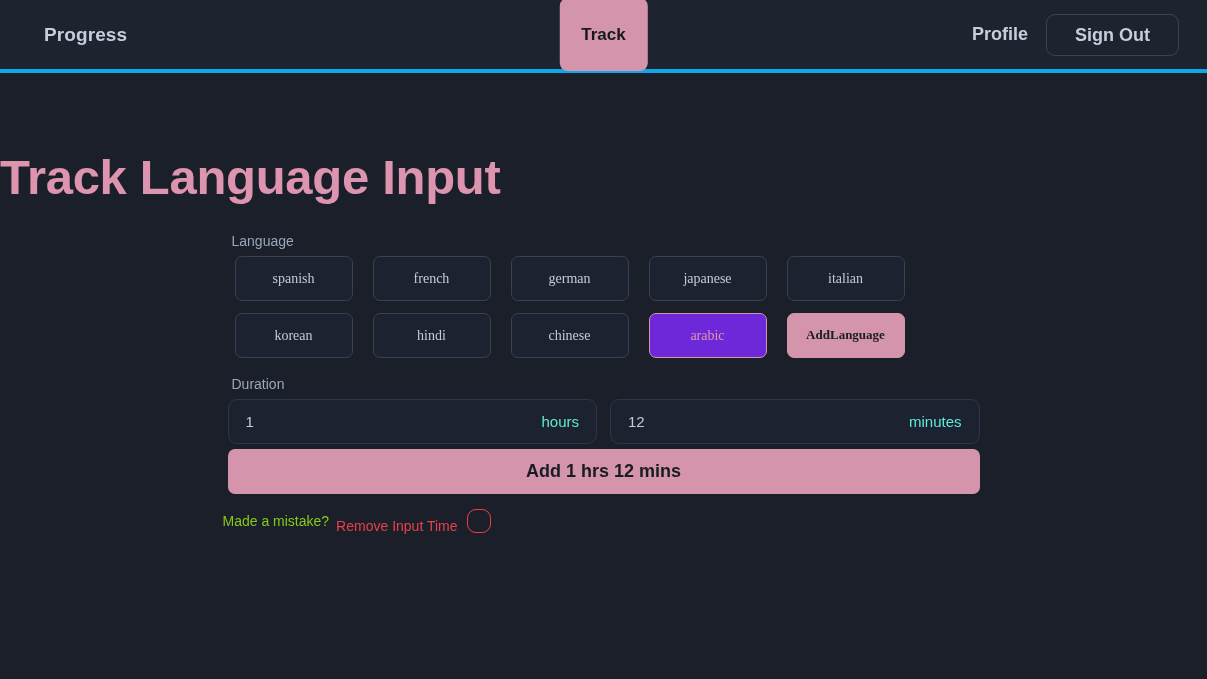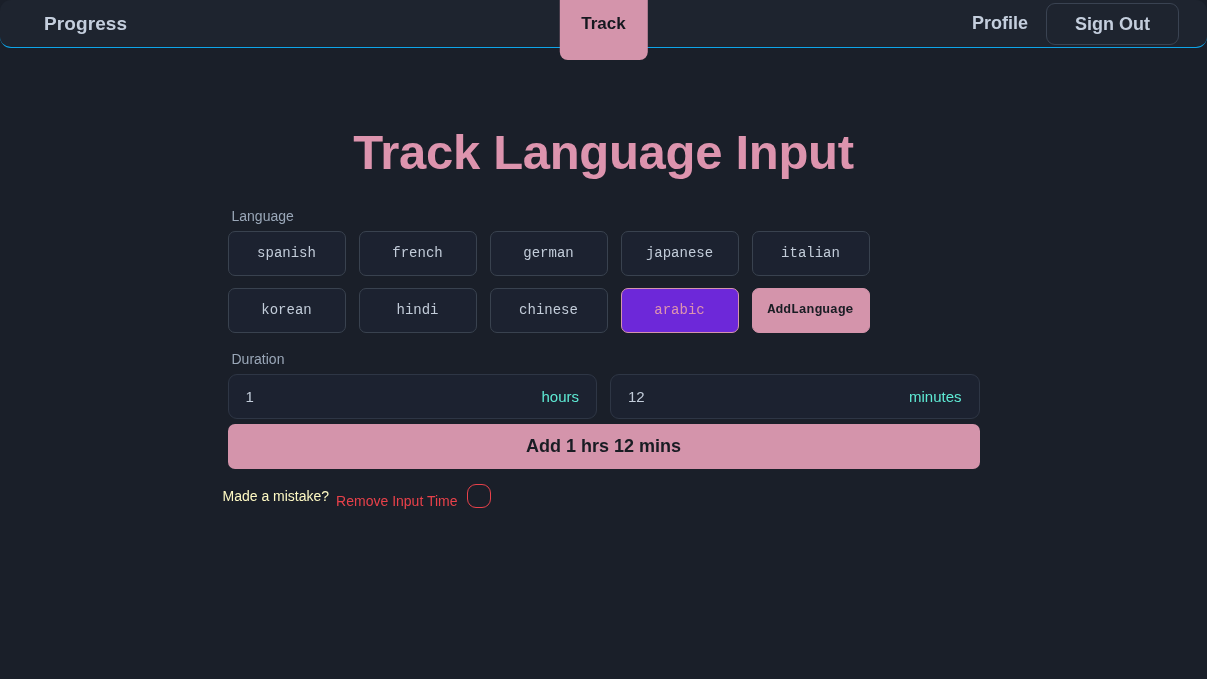--- a/index.html
+++ b/index.html
@@ -13,26 +13,25 @@
   body {
     background: #1a1f29;
     font-family: "Liberation Sans", sans-serif;
     color: #c9d1de;
     -webkit-font-smoothing: antialiased;
   }
 
   
   .navbar {
     position: relative;
-    height: 48px;
+    height: 73px;
     background: #1e242f;
-    border-bottom: 1px solid #0ea5e9;
-    display: flex;
-    align-items: center;
-    border-radius: 11px;
+    border-bottom: 4px solid #0ea5e9;
+    display: flex;
+    align-items: center;
   }
 
   .nav-brand {
     position: absolute;
     left: 44px;
     font-size: 19px;
     font-weight: 700;
     color: #c4cedd;
     letter-spacing: 0.1px;
   }
@@ -85,21 +84,21 @@
     line-height: 1;
   }
 
   
   .main {
     position: relative;
     height: 612px;
   }
 
   .page-title {
-    text-align: center;
+    text-align: left;
     color: #dd94ae;
     font-size: 49px;
     font-weight: 700;
     letter-spacing: -0.3px;
     padding-top: 76px;
   }
 
   .form-wrap {
     width: 752px;
     margin: 0 auto;
@@ -120,28 +119,29 @@
     gap: 12px 13px;
   }
 
   .lang-chip {
     width: 118px;
     height: 45px;
     border-radius: 7px;
     border: 1px solid #39424f;
     background: #1c2230;
     color: #c2ccd9;
-    font-family: Liberation Mono, monospace;
+    font-family: Liberation Serif, serif;
     font-size: 14px;
     display: flex;
     align-items: center;
     justify-content: center;
     cursor: pointer;
     line-height: 1.1;
     text-align: center;
+    margin-left: 7px;
   }
 
   .lang-chip.selected {
     border-color: #d494ab;
     color: #dd94ae;
     background: #6d28d9;
     text-align: center;
   }
 
   .lang-chip.add {
@@ -205,21 +205,21 @@
   
   .undo-row {
     display: flex;
     align-items: center;
     gap: 7px;
     margin-top: 14px;
     margin-left: -5px;
     font-size: 14px;
   }
 
-  .undo-question { color: #fef9c3; }
+  .undo-question { color: #84cc16; }
 
   .undo-link {
     color: #e8414a;
     cursor: pointer;
     margin-top: 10px;
   }
 
   .undo-circle {
     width: 24px;
     height: 24px;

